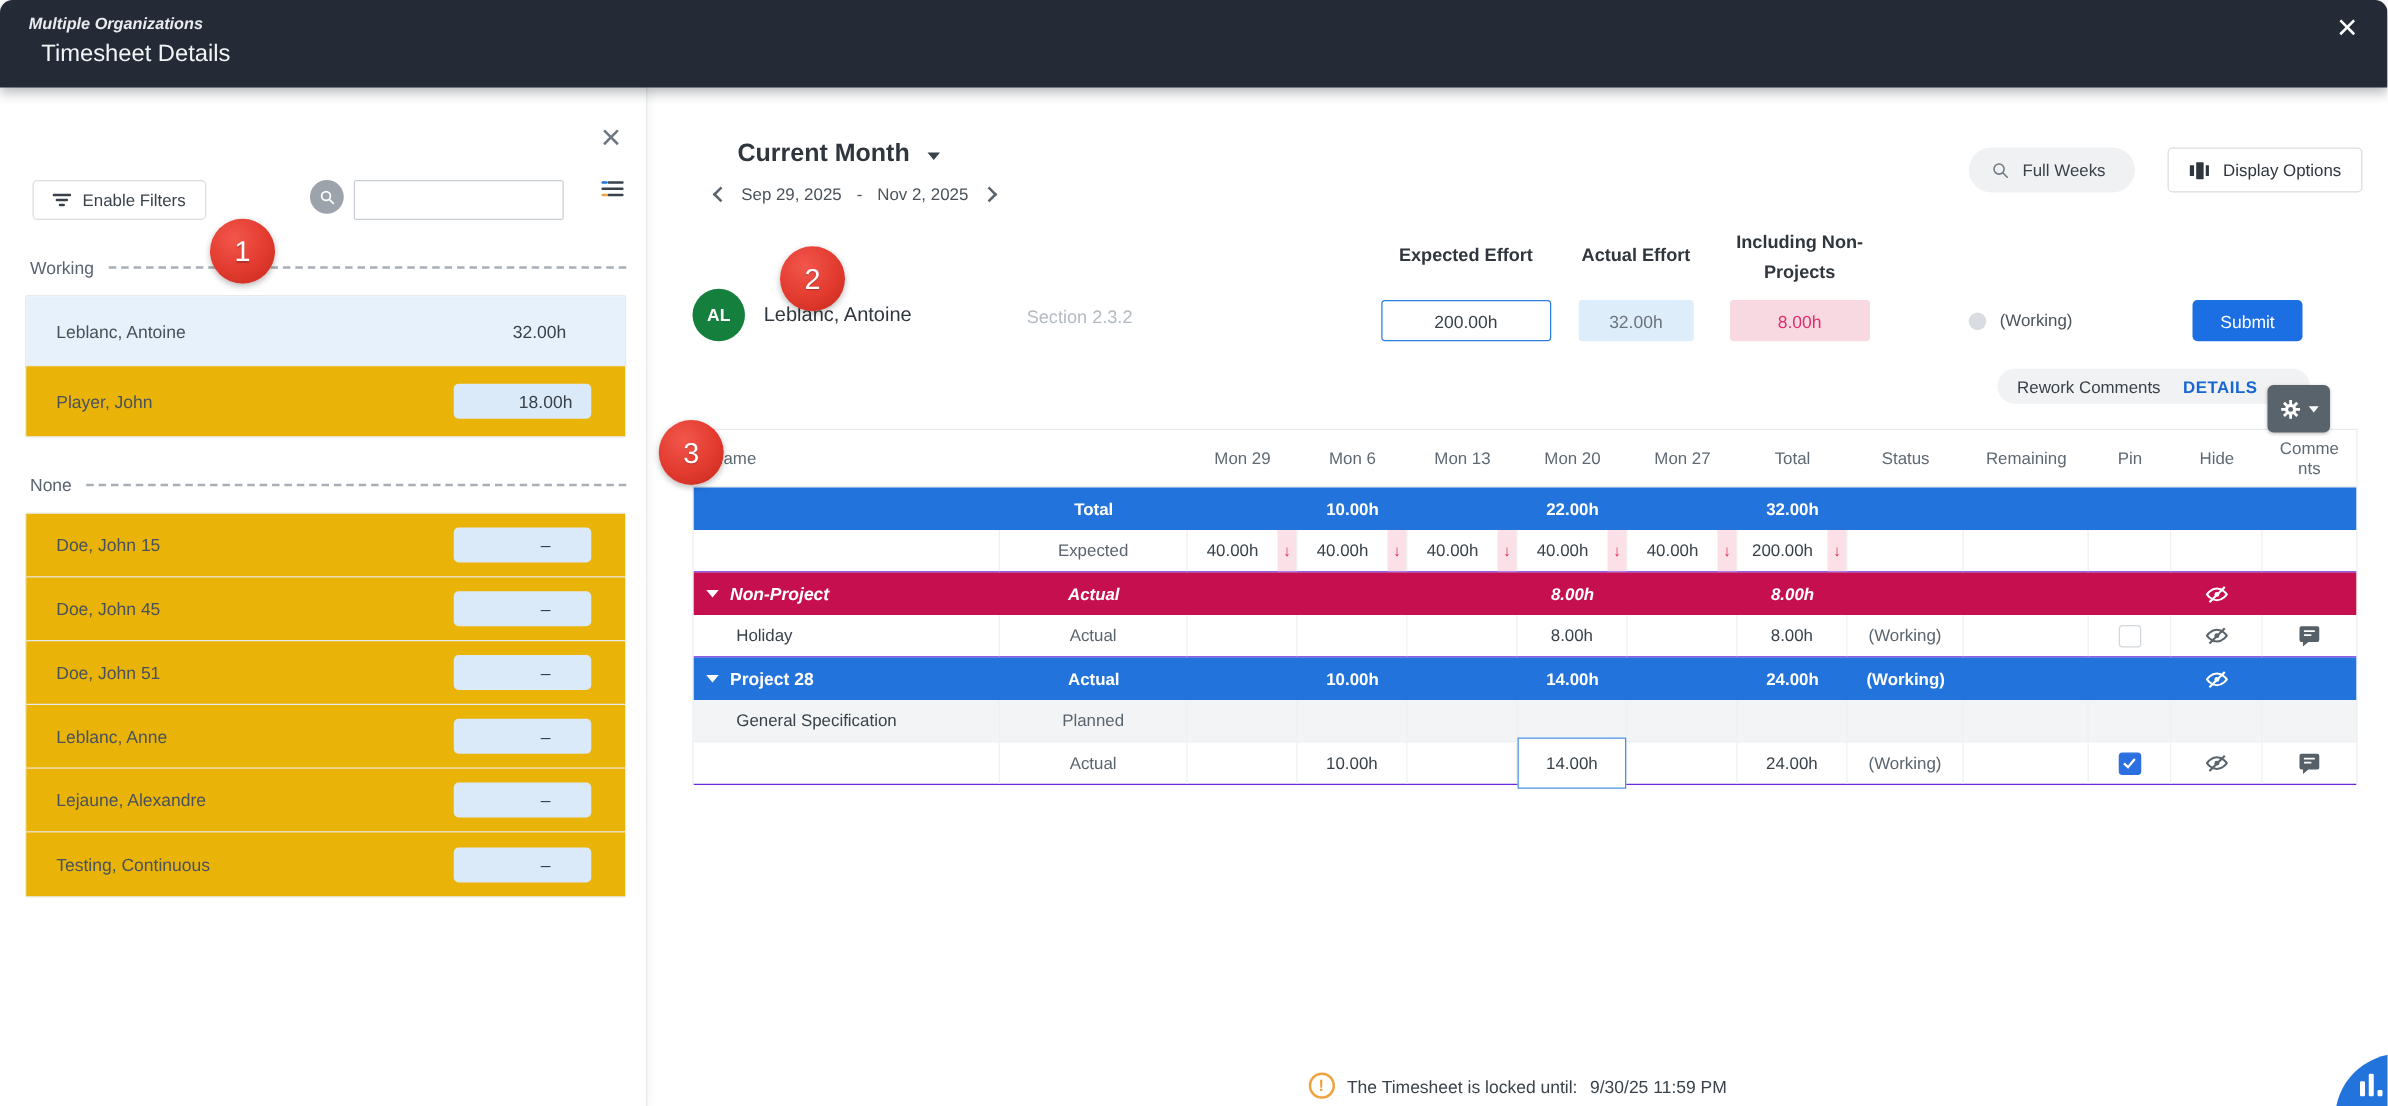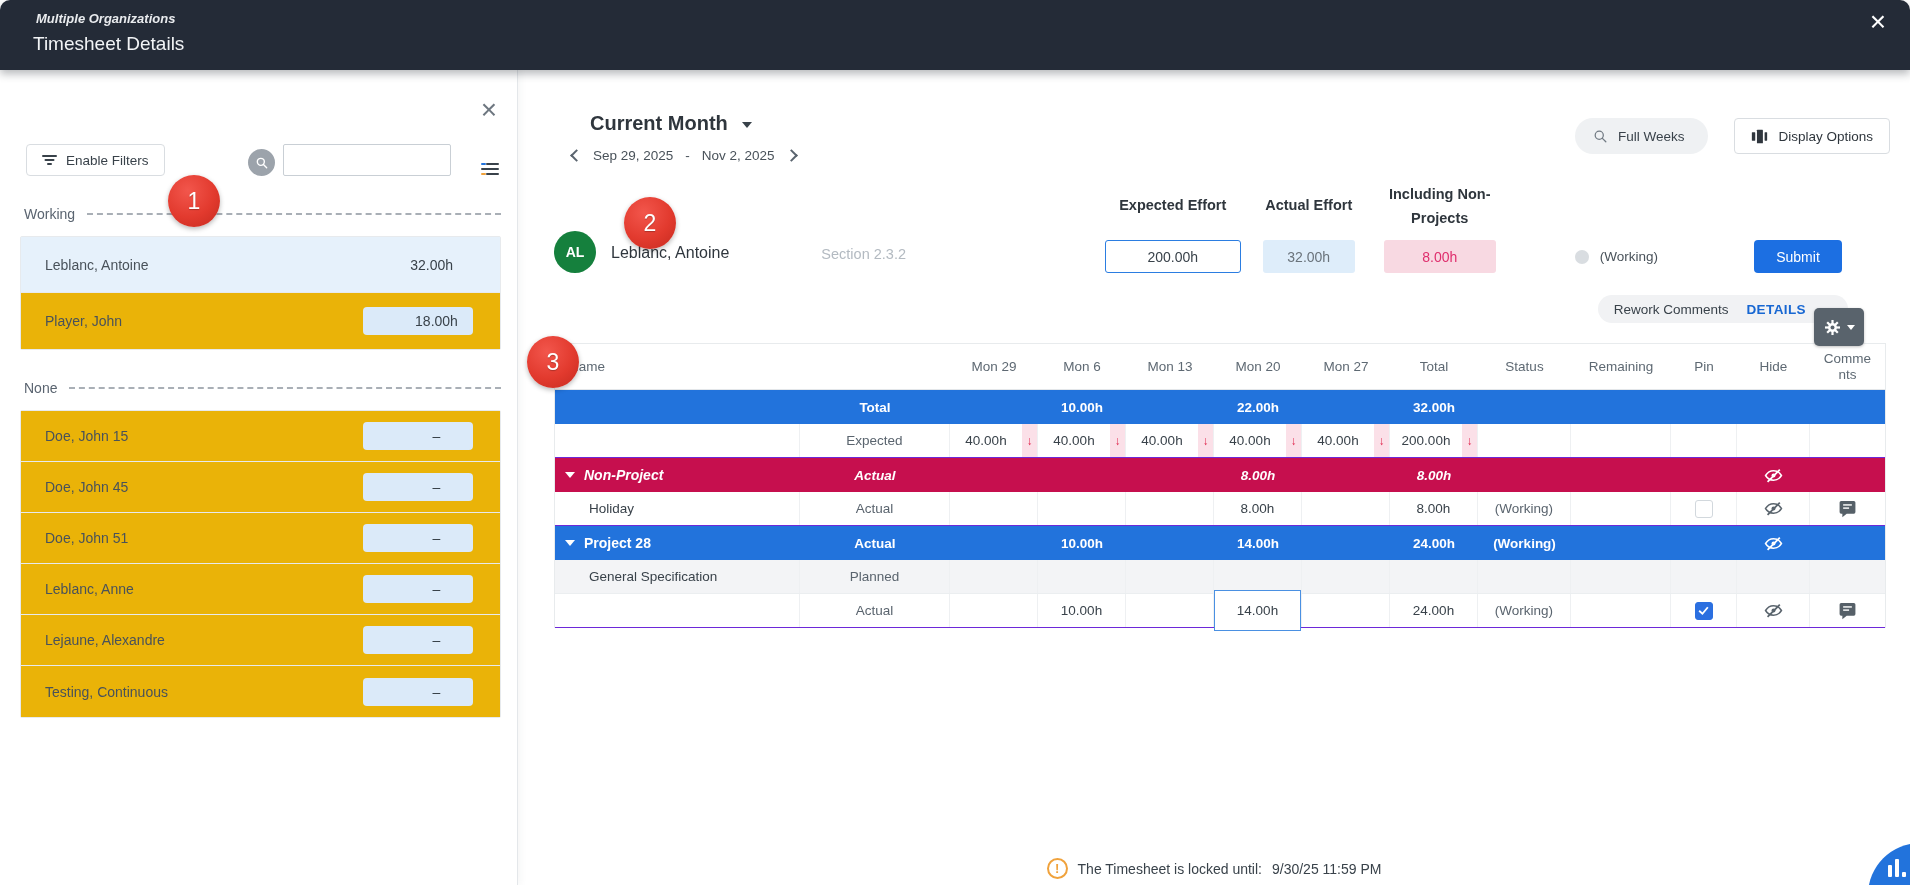--- a/index.html
+++ b/index.html
@@ -2,31 +2,31 @@
 <html><head>
 <meta charset="utf-8">
 <style>
   * { box-sizing: border-box; margin: 0; padding: 0; }
   body { margin: 0; background: #fff; font-family: "Liberation Sans", "DejaVu Sans", sans-serif; }
   .app { width: 1910px; height: 885px; position: relative; overflow: hidden; background: #fff; }
 
   
   header { position: relative; height: 70px; background: #242B37; border-radius: 10px 10px 0 0;
            box-shadow: 0 4px 9px rgba(20,25,35,.3); z-index: 30; }
-  .crumb { position: absolute; left: 36px; top: 11px; color: #E9EBEE; font-size: 13px; font-style: italic; font-weight: 600; }
+  .crumb { position: absolute; left: 23px; top: 11px; color: #E9EBEE; font-size: 13px; font-style: italic; font-weight: 600; }
   .title { position: absolute; left: 33px; top: 33px; color: #F2F4F6; font-size: 19px; }
   .hdr-close { position: absolute; right: 24px; top: 8px; color: #fff; font-size: 28px; line-height: 1; cursor: pointer; }
 
   .content { display: flex; height: 815px; position: relative; }
 
   
   aside { width: 518px; flex: none; position: relative; background: #fff;
           border-right: 1px solid #E4E7EA; box-shadow: 2px 0 8px rgba(40,50,60,.05); }
   .sb-close { position: absolute; top: 26px; right: 20px; font-size: 28px; color: #6E7780; line-height: 1; cursor: pointer; }
-  .sb-toolbar { display: flex; align-items: flex-end; margin: 74px 18px 0 26px; }
+  .sb-toolbar { display: flex; align-items: flex-start; margin: 74px 18px 0 26px; }
   .btn-filters { display: inline-flex; align-items: center; gap: 9px; height: 32px; padding: 0 15px;
                  background: #fff; border: 1px solid #D9DDE1; border-radius: 4px; font-size: 13.5px; color: #39424A;
                  font-family: inherit; cursor: pointer; }
   .search-circle { margin-left: auto; width: 27px; height: 27px; border-radius: 50%; background: #9CA3AB;
                    display: flex; align-items: center; justify-content: center; flex: none; }
   .sb-search { width: 168px; height: 32px; margin-left: 8px; border: 1px solid #C9CFD5; border-radius: 2px;
                padding: 0 8px; font-size: 13px; font-family: inherit; }
   .menu-ic { margin-left: 30px; display: flex; }
 
   .g-label-row { display: flex; align-items: center; margin: 30px 16px 0 24px; }

